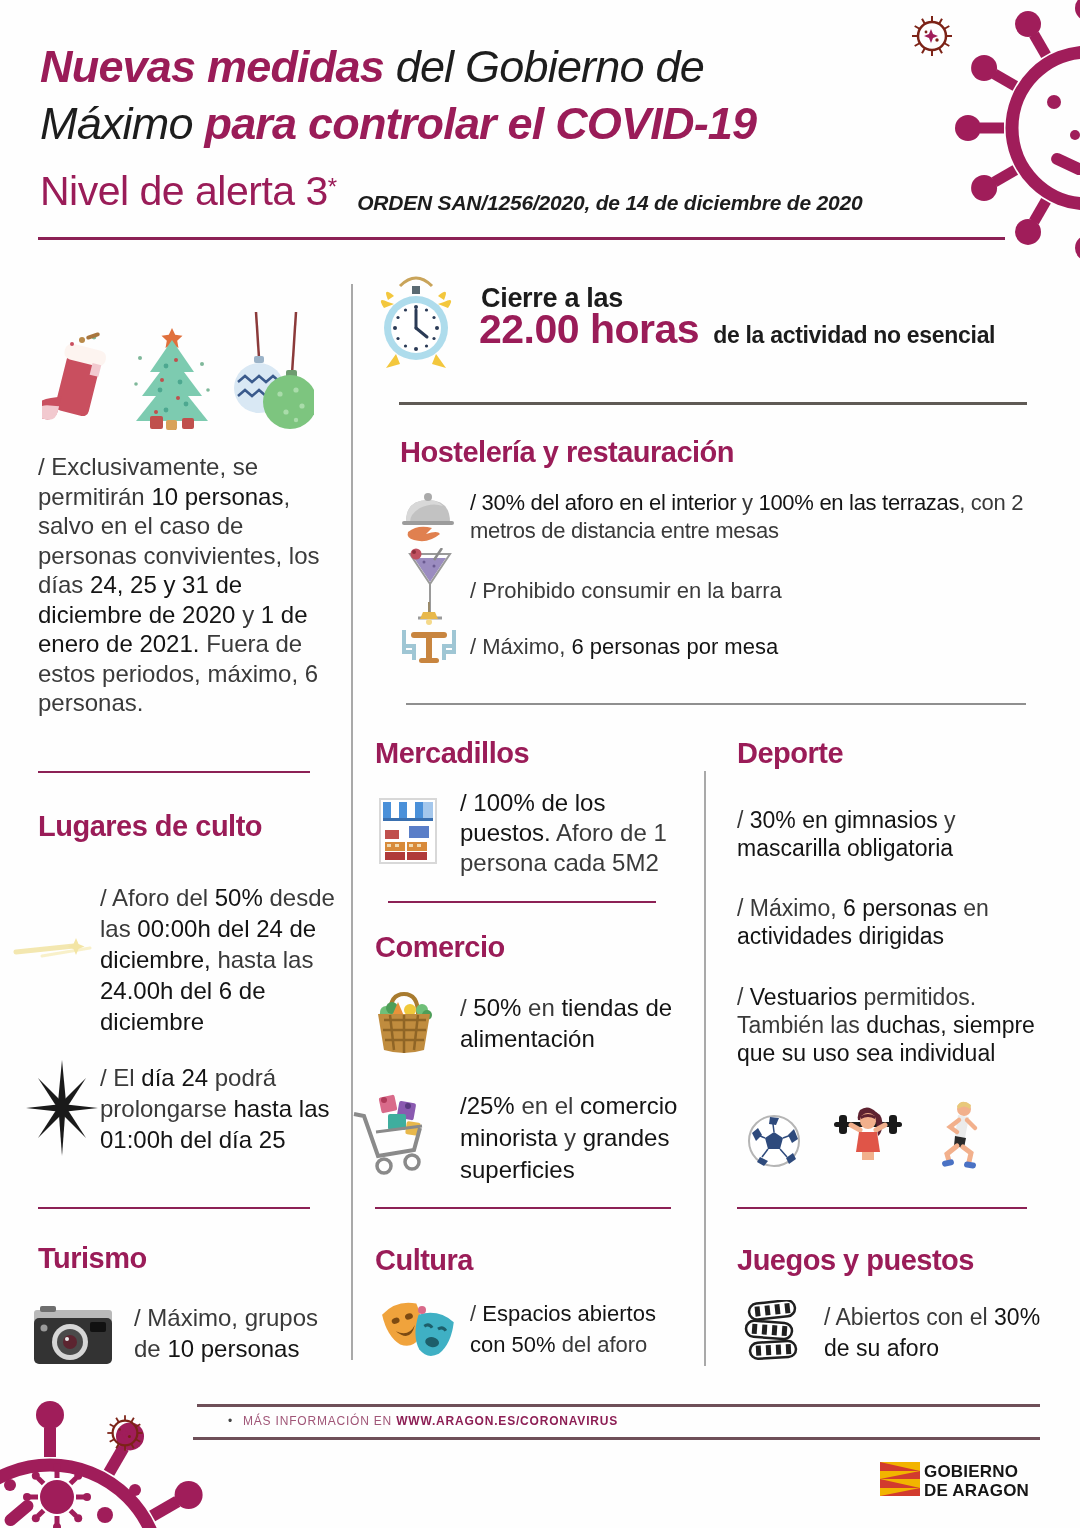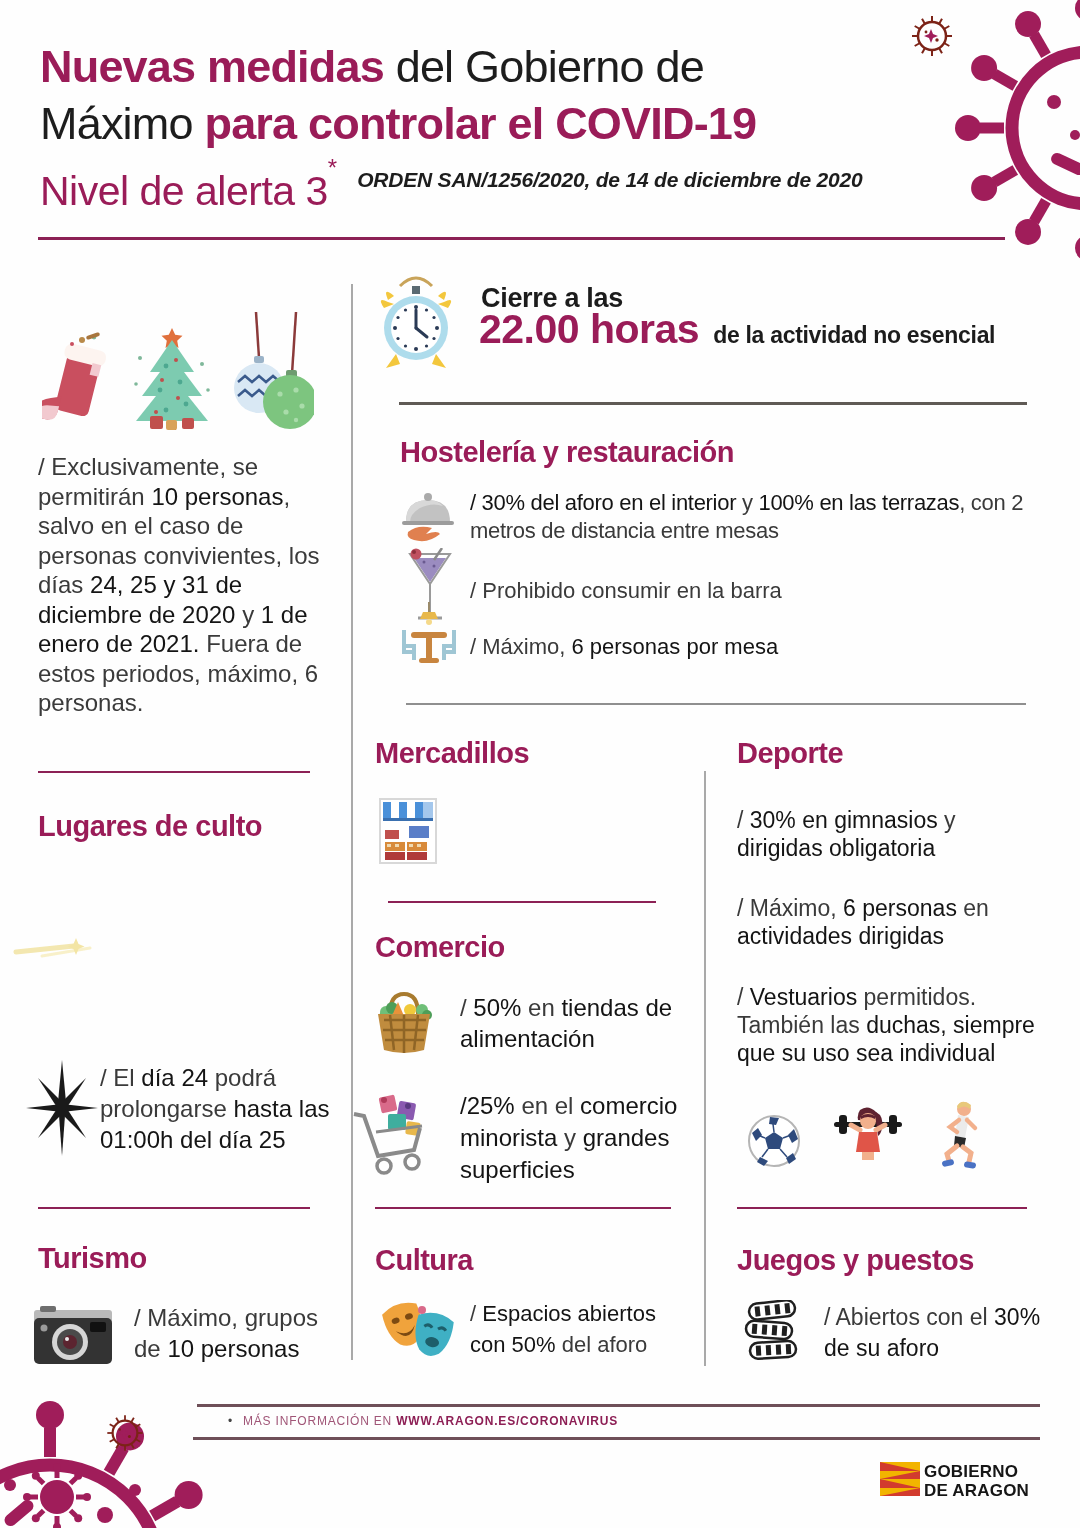--- a/index.html
+++ b/index.html
@@ -4,21 +4,21 @@
 <style>
   *{margin:0;padding:0;box-sizing:border-box}
   html,body{background:#ffffff}
   .page{position:relative;width:1080px;height:1528px;background:#fefefe;overflow:hidden;
         font-family:"Liberation Sans",sans-serif;color:#333;}
   .abs{position:absolute}
   
   .title{font-size:45px;line-height:57px;letter-spacing:-0.8px;color:#1d1d1d;font-weight:400}
   .em{color:#9a1c58;font-weight:700}
   .b{font-weight:400;color:#141414}
-  .alert-row{display:flex;align-items:flex-start}
+  .alert-row{display:flex;align-items:flex-end}
   .alert-main{font-size:41px;font-weight:400;color:#9a1c58;letter-spacing:-0.5px}
   .alert-star{font-size:24px;color:#9a1c58;position:relative;top:-14px}
   .order{font-size:21px;font-style:italic;font-weight:700;color:#1d1d1d;margin-left:20px;letter-spacing:-0.2px}
   
   .h-sec{position:absolute;font-size:29px;font-weight:700;color:#9a1c58;letter-spacing:-0.5px;white-space:nowrap}
   
   .tb{position:absolute;color:#3a3a3a}
   
   .rule{position:absolute}
   .rule.maroon{background:#8c2155}
@@ -35,21 +35,21 @@
   .finfo{position:absolute;font-size:12px;letter-spacing:0.8px;color:#a05577;white-space:nowrap}
   .finfo .url{font-weight:700;color:#8d1f55}
   .finfo .dot{color:#444;margin-right:10px}
   .logo-text{position:absolute;font-size:17px;line-height:19px;font-weight:700;color:#161616;letter-spacing:0.2px}
 </style>
 </head>
 <body>
 
 <div class="page">
 
-  <div class="abs title" style="left:40px;top:38px;">
+  <div class="abs title" style="left:40px;top:38px;font-style:italic;">
     <div><span class="em">Nuevas medidas</span><span> del Gobierno de</span></div>
     <div><span>Máximo </span><span class="em">para controlar el COVID-19</span></div>
   </div>
 
   <div class="abs alert-row" style="left:40px;top:168px;">
     <span class="alert-main">Nivel de alerta 3</span>
     <span class="alert-star">*</span>
     <span class="order">ORDEN SAN/1256/2020, de 14 de diciembre de 2020</span>
   </div>
 
@@ -196,20 +196,21 @@
   <div class="rule maroon" style="left:38px;top:771px;width:272px;height:2px"></div>
 
   <div class="h-sec" style="left:38px;top:810px">Lugares de culto</div>
 
   <svg class="abs" style="left:12px;top:918px" width="86" height="58" viewBox="0 0 86 58" opacity="0.75">
     <line x1="4" y1="34" x2="62" y2="28" stroke="#f0e096" stroke-width="5" stroke-linecap="round"></line>
     <line x1="30" y1="38" x2="78" y2="30" stroke="#f7ecb8" stroke-width="3" stroke-linecap="round"></line>
     <path d="M64 20 l2.5 6 6 2.5 -6 2.5 -2.5 6 -2.5 -6 -6 -2.5 6 -2.5 z" fill="#f0dd88"></path>
   </svg>
 
+  <div class="tb" style="left:100px;top:882px;width:242px;font-size:24px;line-height:31px"><span>/ Aforo del </span><span class="b">50%</span><span>  desde las </span><span class="b">00:00h del 24 de diciembre,</span><span> hasta las </span><span class="b">24.00h del 6 de diciembre</span></div>
 
   <svg class="abs" style="left:24px;top:1058px" width="76" height="100" viewBox="0 0 76 100">
     <g fill="#1a1a1a">
       <polygon points="38,2 42,44 38,98 34,44"></polygon>
       <polygon points="2,50 38,46 74,50 38,54"></polygon>
       <polygon points="14,20 40,46 62,80 36,54"></polygon>
       <polygon points="62,20 36,46 14,80 40,54"></polygon>
     </g>
   </svg>
 
@@ -337,20 +338,21 @@
         <rect x="28" y="54" width="20" height="8"></rect>
       </g>
     <g fill="#f0d9b0">
         <rect x="8" y="46" width="4" height="3"></rect>
         <rect x="16" y="46" width="4" height="3"></rect>
         <rect x="30" y="46" width="4" height="3"></rect>
         <rect x="38" y="46" width="4" height="3"></rect>
       </g>
   </svg>
 
+  <div class="tb" style="left:460px;top:788px;width:225px;font-size:24px;line-height:30px"><span class="b">/ 100% de los puestos.</span><span> Aforo de 1 persona cada 5M2</span></div>
 
   <div class="rule maroon" style="left:388px;top:901px;width:268px;height:2px"></div>
 
   <div class="h-sec" style="left:375px;top:931px">Comercio</div>
 
   <svg class="abs" style="left:374px;top:986px" width="60" height="70" viewBox="0 0 60 70">
     <path d="M16 28 Q16 8 30 8 Q44 8 44 28" fill="none" stroke="#a87b2f" stroke-width="4"></path>
     <path d="M10 22 Q2 30 8 34 L10 30 Z" fill="#5fae68"></path>
     <circle cx="12" cy="26" r="6" fill="#6fbf78"></circle>
       <circle cx="18" cy="22" r="6" fill="#4e9e58"></circle>
@@ -389,21 +391,21 @@
     <path d="M4 26 L14 28 L28 68 L64 62 L70 40" fill="none" stroke="#8a8a8a" stroke-width="4"></path>
     <line x1="26" y1="44" x2="72" y2="38" stroke="#8a8a8a" stroke-width="3"></line>
     <circle cx="34" cy="78" r="7" fill="none" stroke="#8a8a8a" stroke-width="3.5"></circle>
     <circle cx="62" cy="74" r="7" fill="none" stroke="#8a8a8a" stroke-width="3.5"></circle>
   </svg>
 
   <div class="tb" style="left:460px;top:1090px;width:250px;font-size:24px;line-height:32px"><span class="b">/</span><span class="b">25%</span><span> en el </span><span class="b">comercio minorista</span><span> y </span><span class="b">grandes superficies</span></div>
 
   <div class="h-sec" style="left:737px;top:737px">Deporte</div>
 
-  <div class="tb" style="left:737px;top:806px;width:302px;font-size:23px;line-height:28px"><span>/ </span><span class="b">30% en gimnasios</span><span> y </span><span class="b">dirigidas obligatoria</span></div>
+  <div class="tb" style="left:737px;top:806px;width:302px;font-size:23px;line-height:28px"><span>/ </span><span class="b">30% en gimnasios</span><span> y </span><span class="b">mascarilla obligatoria</span></div>
   <div class="tb" style="left:737px;top:894px;width:302px;font-size:23px;line-height:28px"><span>/ Máximo, </span><span class="b">6 personas</span><span> en </span><span class="b">actividades dirigidas</span></div>
   <div class="tb" style="left:737px;top:983px;width:302px;font-size:23px;line-height:28px"><span>/ </span><span class="b">Vestuarios</span><span> permitidos. También las </span><span class="b">duchas, siempre que su uso sea individual</span></div>
 
   <svg class="abs" style="left:746px;top:1113px" width="56" height="56" viewBox="0 0 56 56">
     <circle cx="28" cy="28" r="25" fill="#ffffff" stroke="#b5b5b5" stroke-width="2"></circle>
     <polygon points="28,19 37,25 34,36 22,36 19,25" fill="#2e4a7c"></polygon>
     <polygon points="24,4 33,5 30,12 23,11" fill="#2e4a7c"></polygon>
     <polygon points="48,16 52,26 46,30 42,22" fill="#2e4a7c"></polygon>
     <polygon points="6,20 12,15 16,22 10,28" fill="#2e4a7c"></polygon>
     <polygon points="14,44 22,48 18,53 11,49" fill="#2e4a7c"></polygon>

